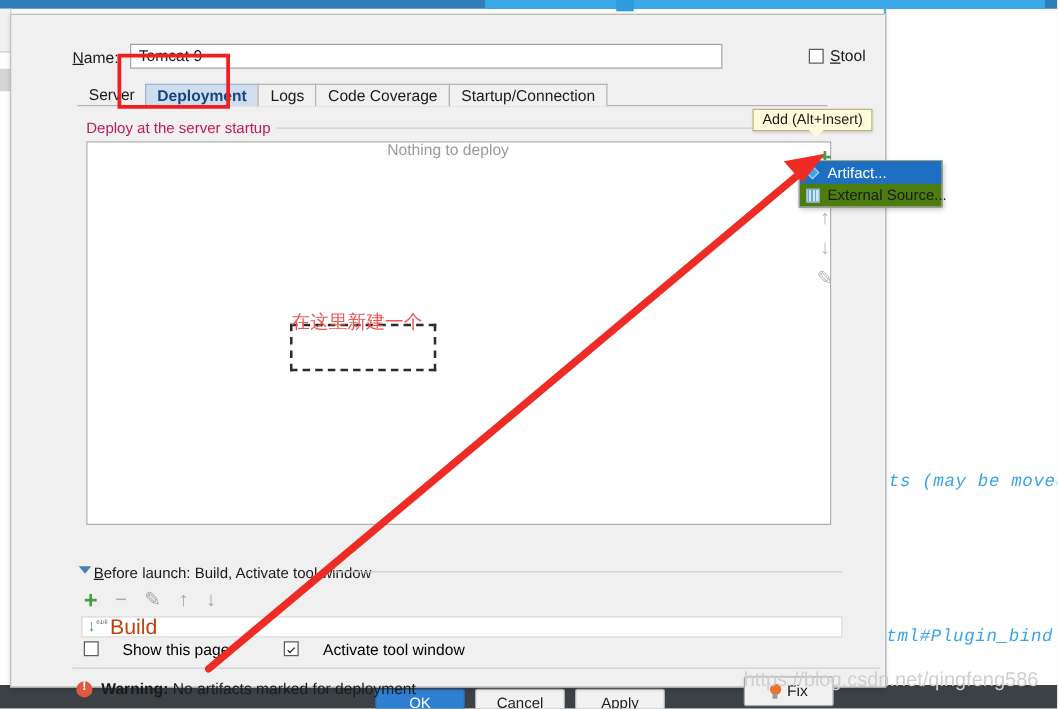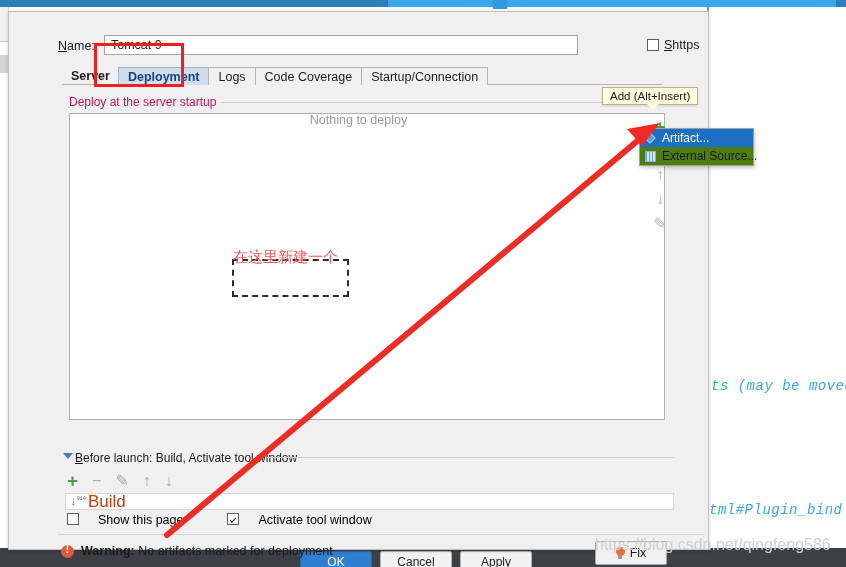--- a/index.html
+++ b/index.html
@@ -54,21 +54,21 @@
          transform:rotate(-45deg); }
   .share-label { font-size:12.5px; color:#1b1b1b; }
   .share-label u { text-decoration: underline; }
 
   
   .tabstrip { position:absolute; left:53px; top:54px; height:19px; display:flex; align-items:flex-end; }
   .tab { height:18px; line-height:18px; padding:0 9px; font-size:12.5px; color:#1b1b1b;
          border:1px solid #b5b5b5; border-bottom:none; background:#f0f0f0;
          margin-right:-1px; box-sizing:border-box; white-space:nowrap; }
   .tab.active { background:#cfddee; color:#14467f; font-weight:600; border-color:#9fb6ce; }
-  .tab.plain { border:none; background:transparent;font-weight:bold; }
+  .tab.plain { border:none; background:transparent; }
   .tabline { position:absolute; left:53px; top:72px; width:600px; height:1px; background:#b5b5b5; }
 
   .group-title { position:absolute; left:60px; top:83px; font-size:12px; color:#be185d; background:#f0f0f0; padding-right:5px; z-index:3;}
   .group-line { position:absolute; left:60px; top:90px; width:605px; height:1px; background:#cfcfcf; }
 
   .deploy-box { position:absolute; left:60px; top:101px; width:596px; height:307px;
                 background:#ffffff; border:1px solid #b0b0b0; box-sizing:border-box; }
   .nothing { position:absolute; left:0; right:0; top:101px; text-align:center;
              font-size:12.5px; color:#9a9a9a; }
 
@@ -185,21 +185,21 @@
   <div class="dialog">
     <div class="dlg-body">
 
       <div class="name-row">
         <div class="name-label"><u>N</u><span>ame:</span></div>
         <div class="name-input">Tomcat 9</div>
       </div>
 
       <div class="share-wrap">
         <span class="chk"></span>
-        <span class="share-label"><u>S</u><span>https</span></span>
+        <span class="share-label"><u>S</u><span>tool</span></span>
       </div>
 
       <div class="tabline"></div>
       <div class="tabstrip">
         <div class="tab plain">Server</div>
         <div class="tab active">Deployment</div>
         <div class="tab">Logs</div>
         <div class="tab">Code Coverage</div>
         <div class="tab">Startup/Connection</div>
       </div>

